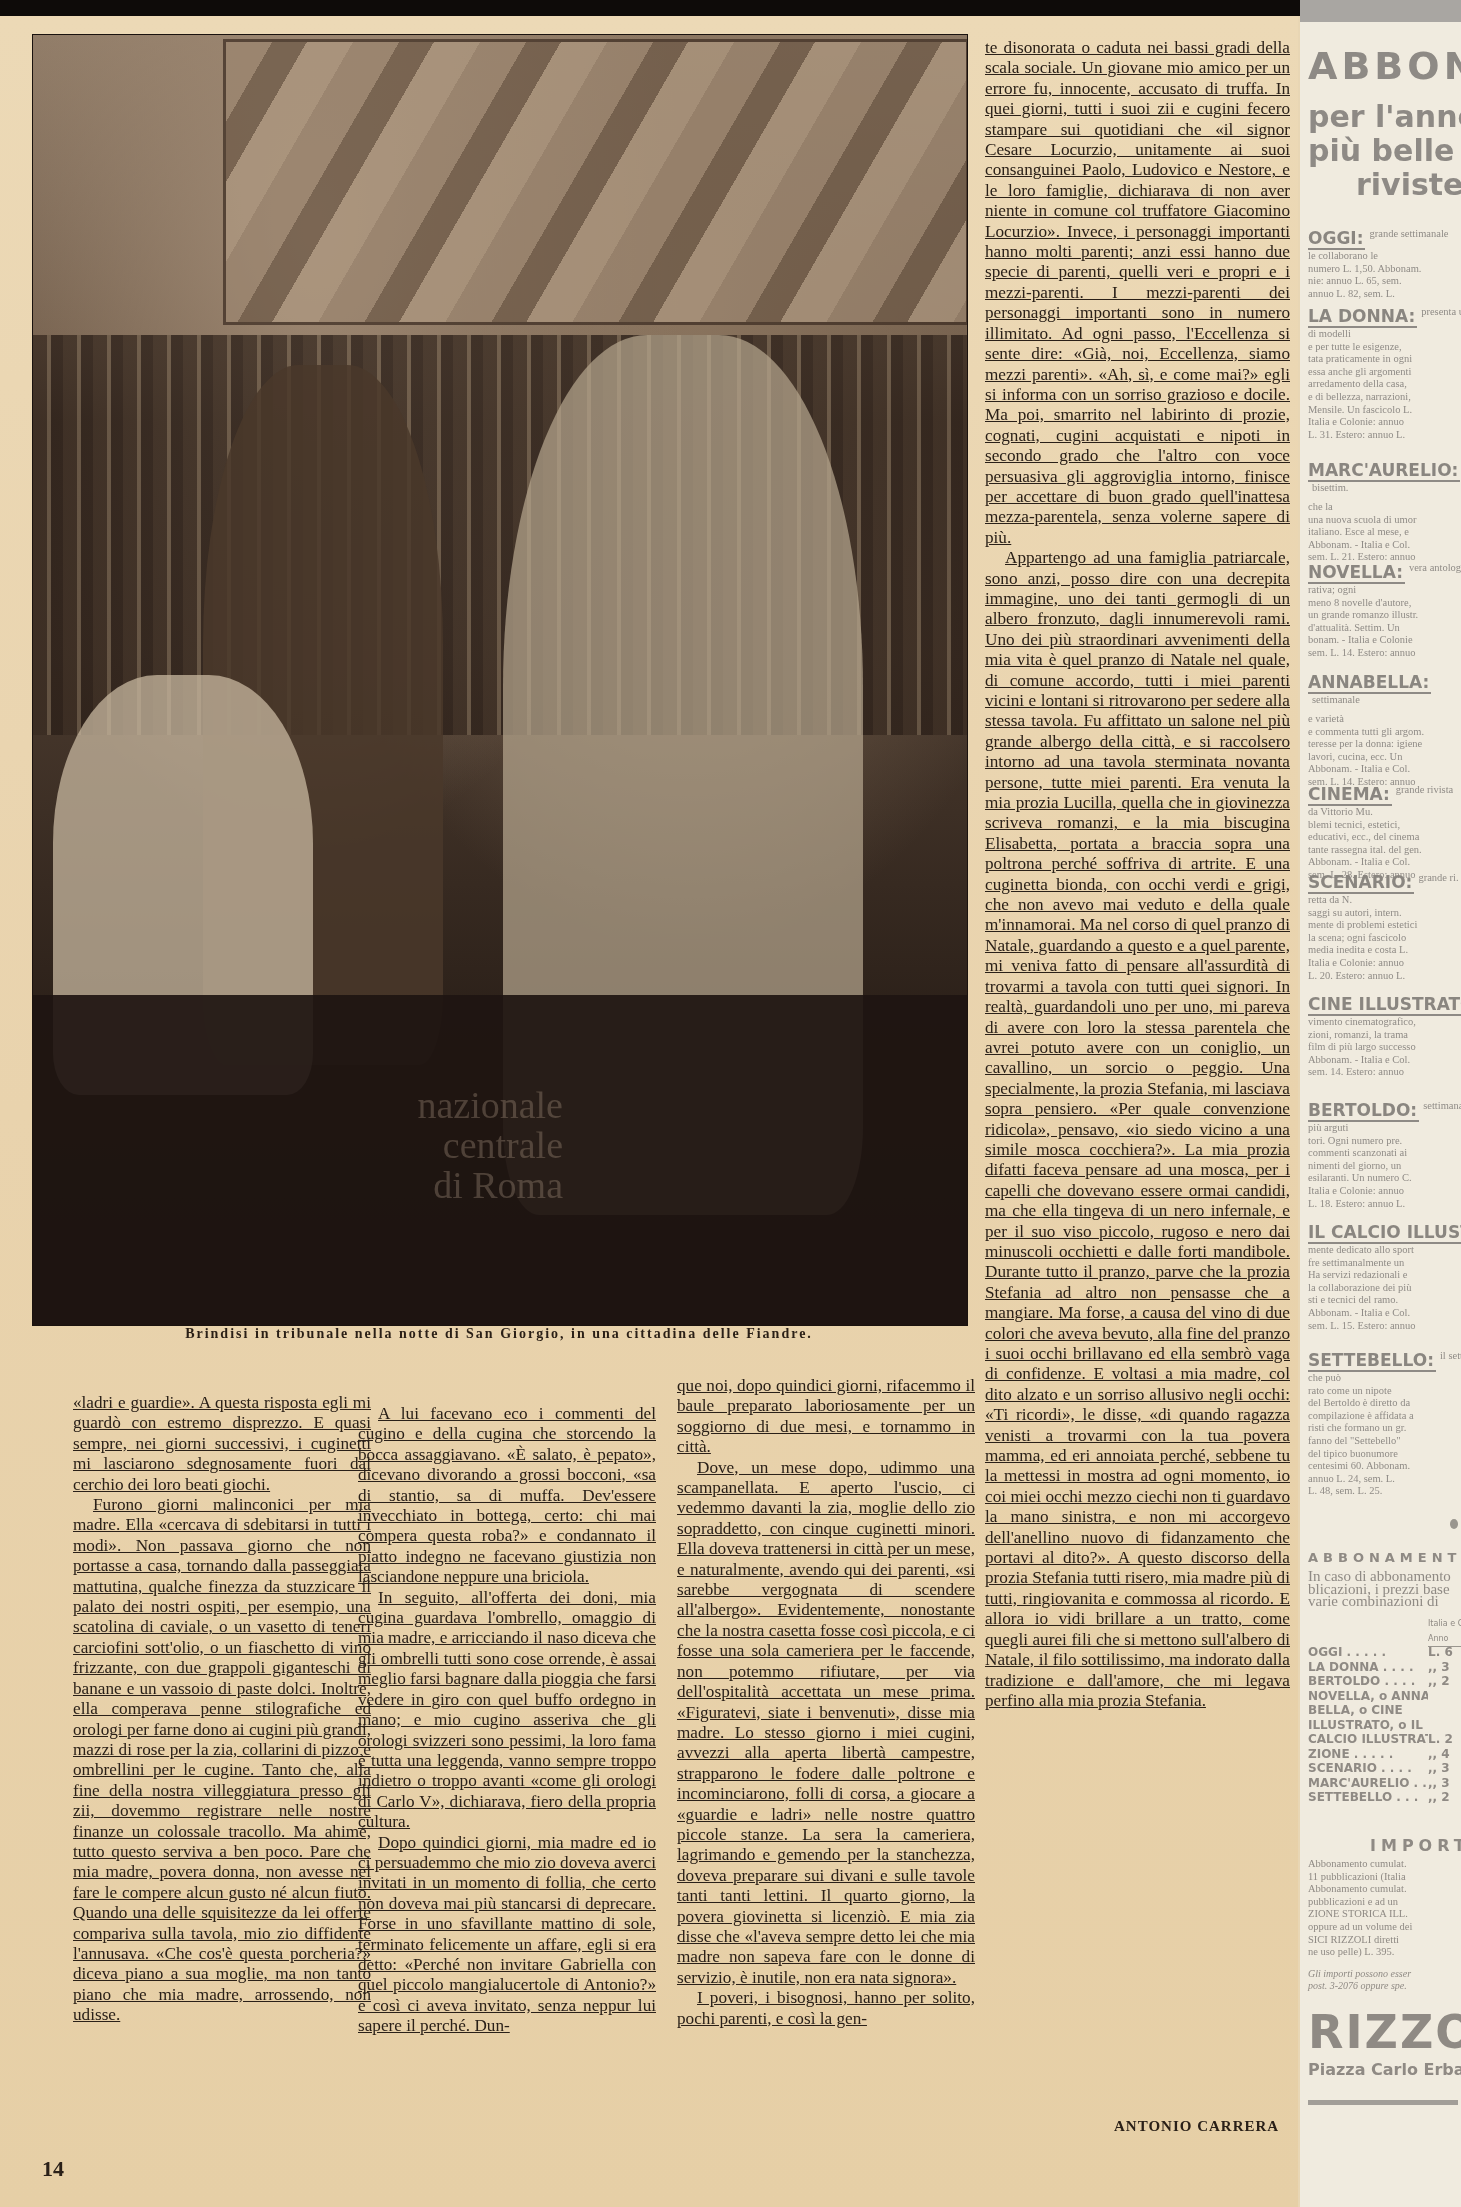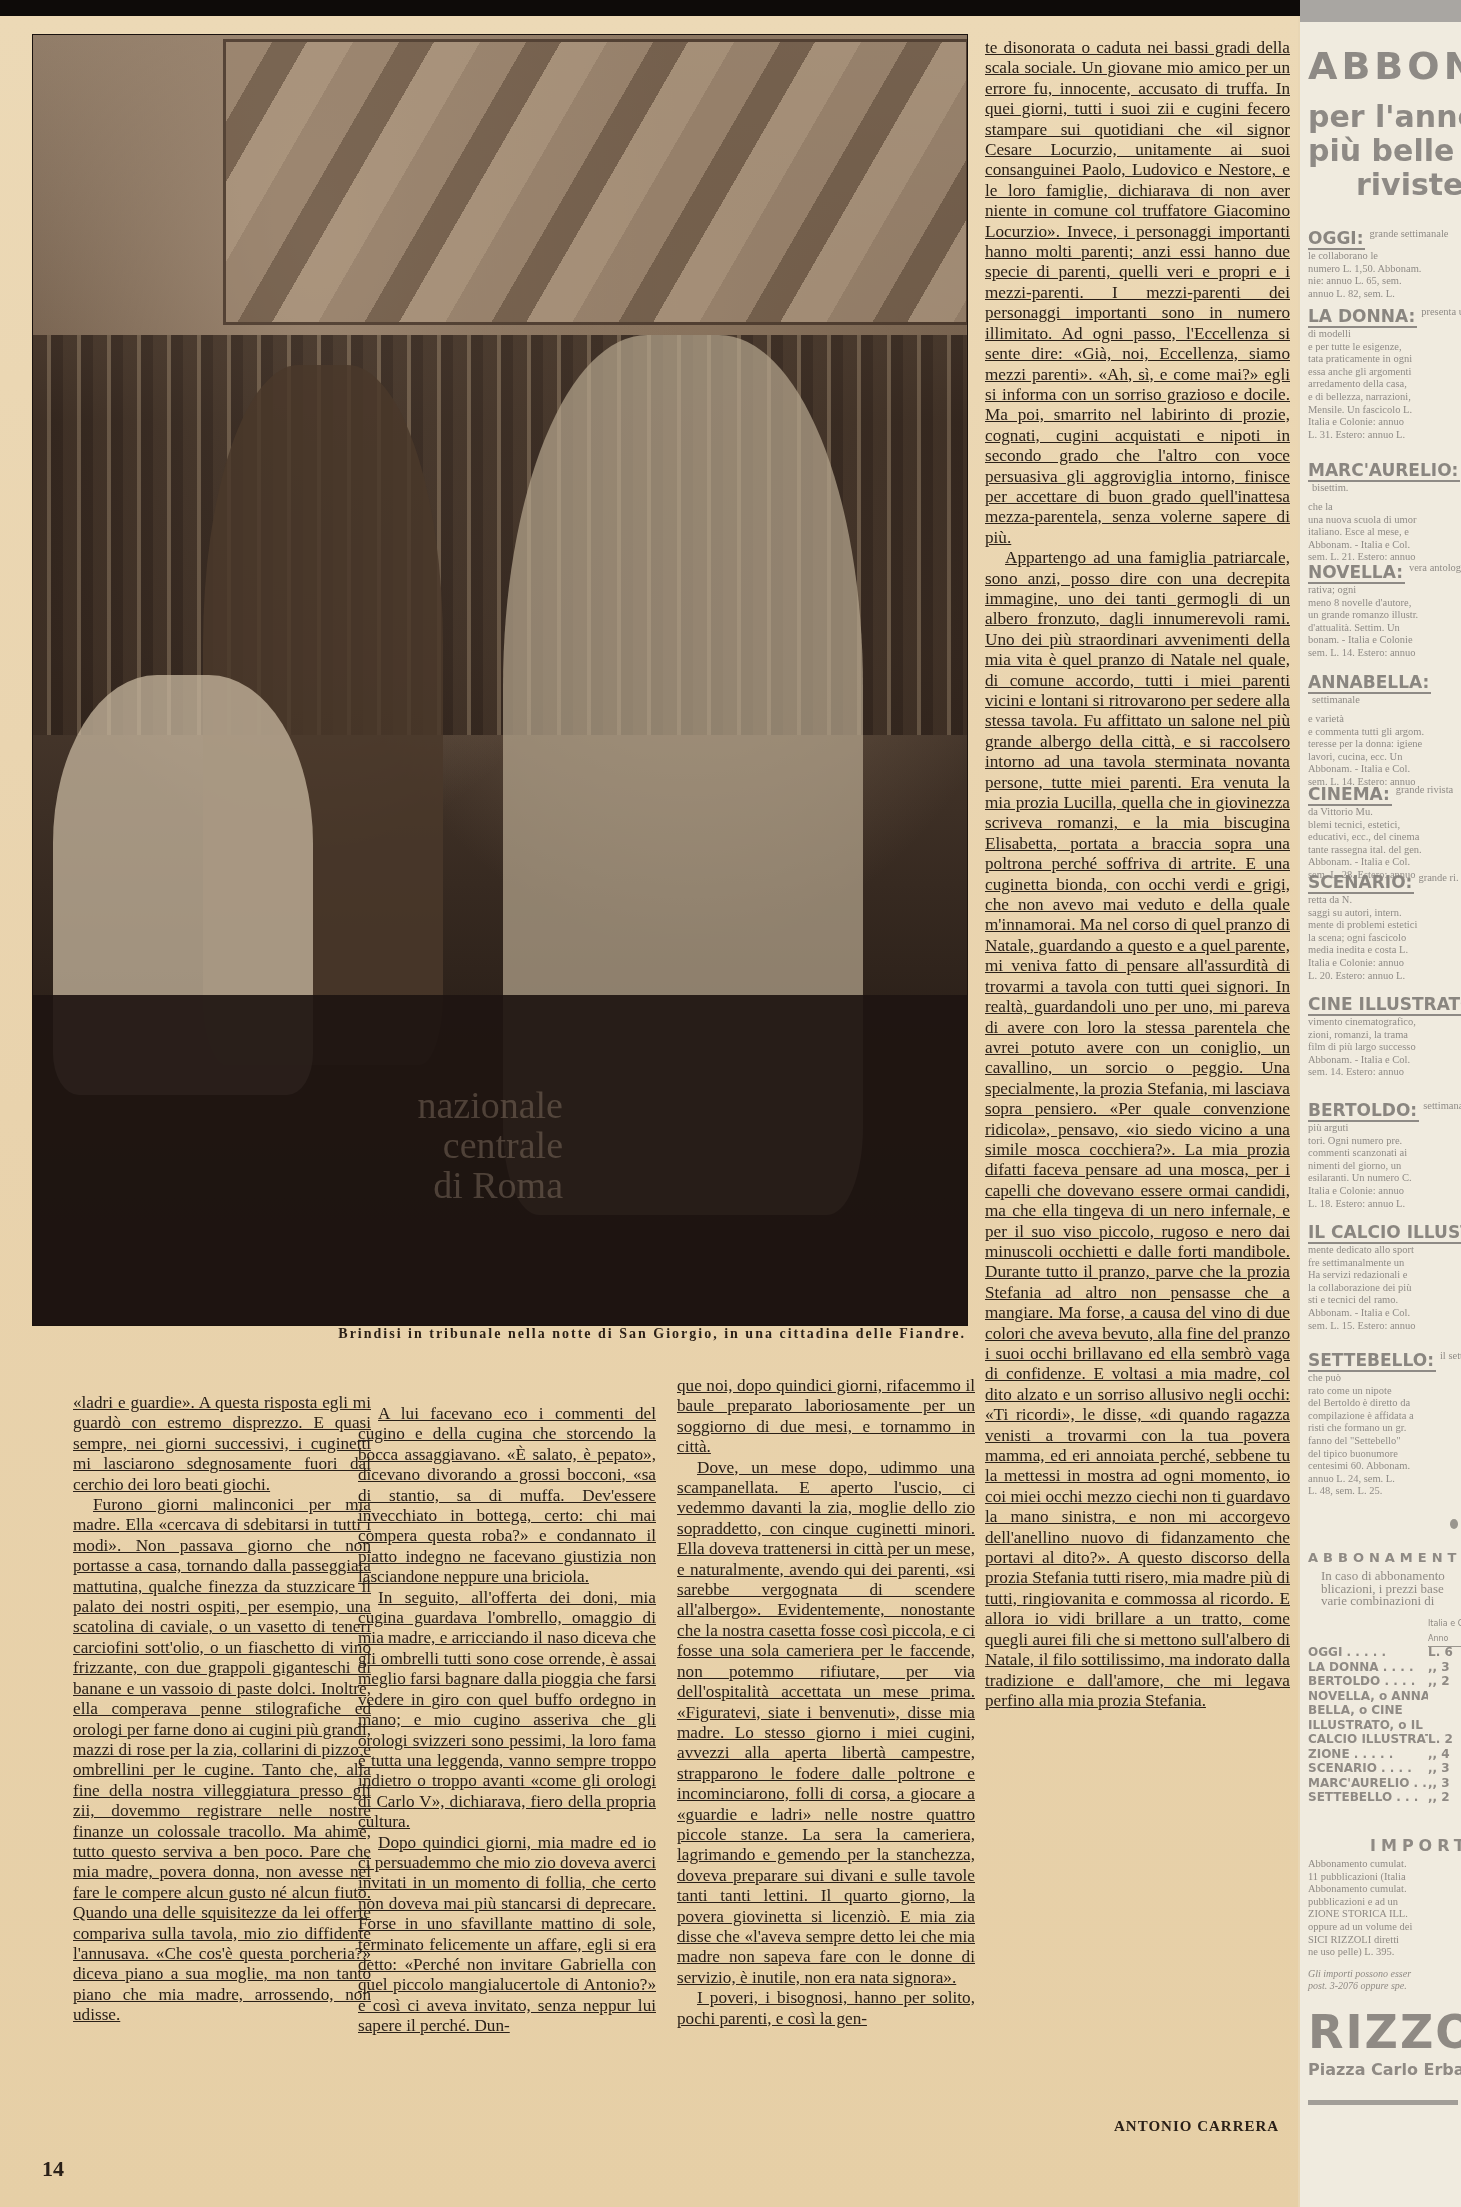--- a/index.html
+++ b/index.html
@@ -28,21 +28,21 @@
     .photo .shelf { position: absolute; left: 0; top: 300px; width: 934px; height: 400px;
       background: repeating-linear-gradient(90deg, #3a2c22 0 14px, #6b5a48 14px 18px, #2c2019 18px 30px);
       opacity: .8; }
     .photo .figure { position: absolute; border-radius: 40% 40% 10% 10%; }
     .photo .f1 { left: 20px; top: 640px; width: 260px; height: 420px; background: #c8b8a0; opacity: .75; }
     .photo .f2 { left: 170px; top: 330px; width: 240px; height: 700px; background: #4a382a; opacity: .85; }
     .photo .f3 { left: 470px; top: 300px; width: 360px; height: 880px; background: #b8a890; opacity: .7; }
     .photo .desk { position: absolute; left: 0; top: 960px; width: 934px; height: 330px; background: #1e1511; opacity: .92; }
     .watermark { position: absolute; left: 380px; top: 1050px; color: rgba(170,150,130,.35);
       font-size: 38px; line-height: 40px; text-align: right; width: 150px; }
-    .caption { position: absolute; left: 32px; top: 1310px; width: 934px; text-align: right;
+    .caption { position: absolute; left: 32px; top: 1310px; width: 934px; text-align: center;
       font-weight: bold; font-size: 14px; letter-spacing: 2px; color: #2a1f16; }
     .col { position: absolute; font-size: 17.2px; line-height: 20.4px; text-align: justify; hyphens: manual; text-decoration: underline; }
     .col p { margin: 0; text-indent: 0; }
     .col p.ind { text-indent: 20px; }
     .c1 { left: 42px; top: 1377px; width: 298px; margin-left: 31px; }
     .c2 { left: 358px; top: 1388px; width: 298px; }
     .c3 { left: 677px; top: 1360px; width: 298px; }
     .c4 { left: 985px; top: 22px; width: 305px; }
     .signature { position: absolute; left: 1114px; top: 2102px; font-weight: bold; font-size: 15px; letter-spacing: 1px; }
     .pagenum { position: absolute; left: 42px; top: 2140px; font-weight: bold; font-size: 22px; }
@@ -52,21 +52,21 @@
     .ad .greytop { position: absolute; left: 0; top: 0; width: 161px; height: 22px; background: #a9a6a2; }
     .ad .headline { position: absolute; left: 8px; top: 44px; font-weight: bold; font-size: 38px; letter-spacing: 4px; white-space: nowrap; color: #8e8a85; }
     .ad .sub { position: absolute; left: 8px; top: 100px; font-weight: bold; font-size: 30px; line-height: 34px; white-space: nowrap; color: #8e8a85; }
     .ad .sub .r { padding-left: 48px; }
     .ad .entry { position: absolute; left: 8px; width: 170px; }
     .ad .entry .name { font-weight: bold; font-size: 17px; border-bottom: 2px solid #8e8a85; display: inline-block; padding-right: 2px; color: #8a8680; white-space: nowrap; }
     .ad .entry .desc { font-family: "Liberation Serif", serif; font-size: 10.5px; line-height: 12.6px; white-space: nowrap; color: #8f8b86; }
     .ad .entry .inline { font-family: "Liberation Serif", serif; font-size: 10.5px; color: #8f8b86; margin-left: 4px; vertical-align: top; }
     .ad .dot { position: absolute; left: 150px; top: 1519px; width: 8px; height: 10px; background: #9a968f; border-radius: 50%; }
     .ad .abb { position: absolute; left: 8px; top: 1550px; font-weight: bold; font-size: 13px; letter-spacing: 5px; white-space: nowrap; }
-    .ad .abbdesc { position: absolute; left: 21px; top: 1570px; font-family: "Liberation Serif", serif; font-size: 13px; line-height: 12.6px; white-space: nowrap; }
+    .ad .abbdesc { position: absolute; left: 8px; top: 1570px; font-family: "Liberation Serif", serif; font-size: 15px; line-height: 12.6px; white-space: nowrap; }
     .ad .table { position: absolute; left: 8px; top: 1645px; width: 160px; font-weight: bold; font-size: 12px; line-height: 14.5px; }
     .ad .table .row { display: flex; white-space: nowrap; }
     .ad .table .row .lbl { width: 120px; overflow: hidden; }
     .ad .table .colhead { position: absolute; left: 120px; top: -28px; font-size: 8px; font-weight: normal; border-bottom: 1px solid #9a968f; }
     .ad .importa { position: absolute; left: 70px; top: 1836px; font-weight: bold; font-size: 16px; letter-spacing: 5px; white-space: nowrap; }
     .ad .impdesc { position: absolute; left: 8px; top: 1858px; font-family: "Liberation Serif", serif; font-size: 10.5px; line-height: 12.6px; white-space: nowrap; }
     .ad .note { position: absolute; left: 8px; top: 1968px; font-family: "Liberation Serif", serif; font-style: italic; font-size: 10px; line-height: 12px; white-space: nowrap; }
     .ad .rizzoli { position: absolute; left: 8px; top: 2005px; font-weight: bold; font-size: 46px; letter-spacing: 2px; white-space: nowrap; }
     .ad .addr { position: absolute; left: 8px; top: 2060px; font-weight: bold; font-size: 16px; white-space: nowrap; }
     .ad .rule { position: absolute; left: 8px; top: 2100px; width: 150px; height: 5px; background: #a29e98; }

